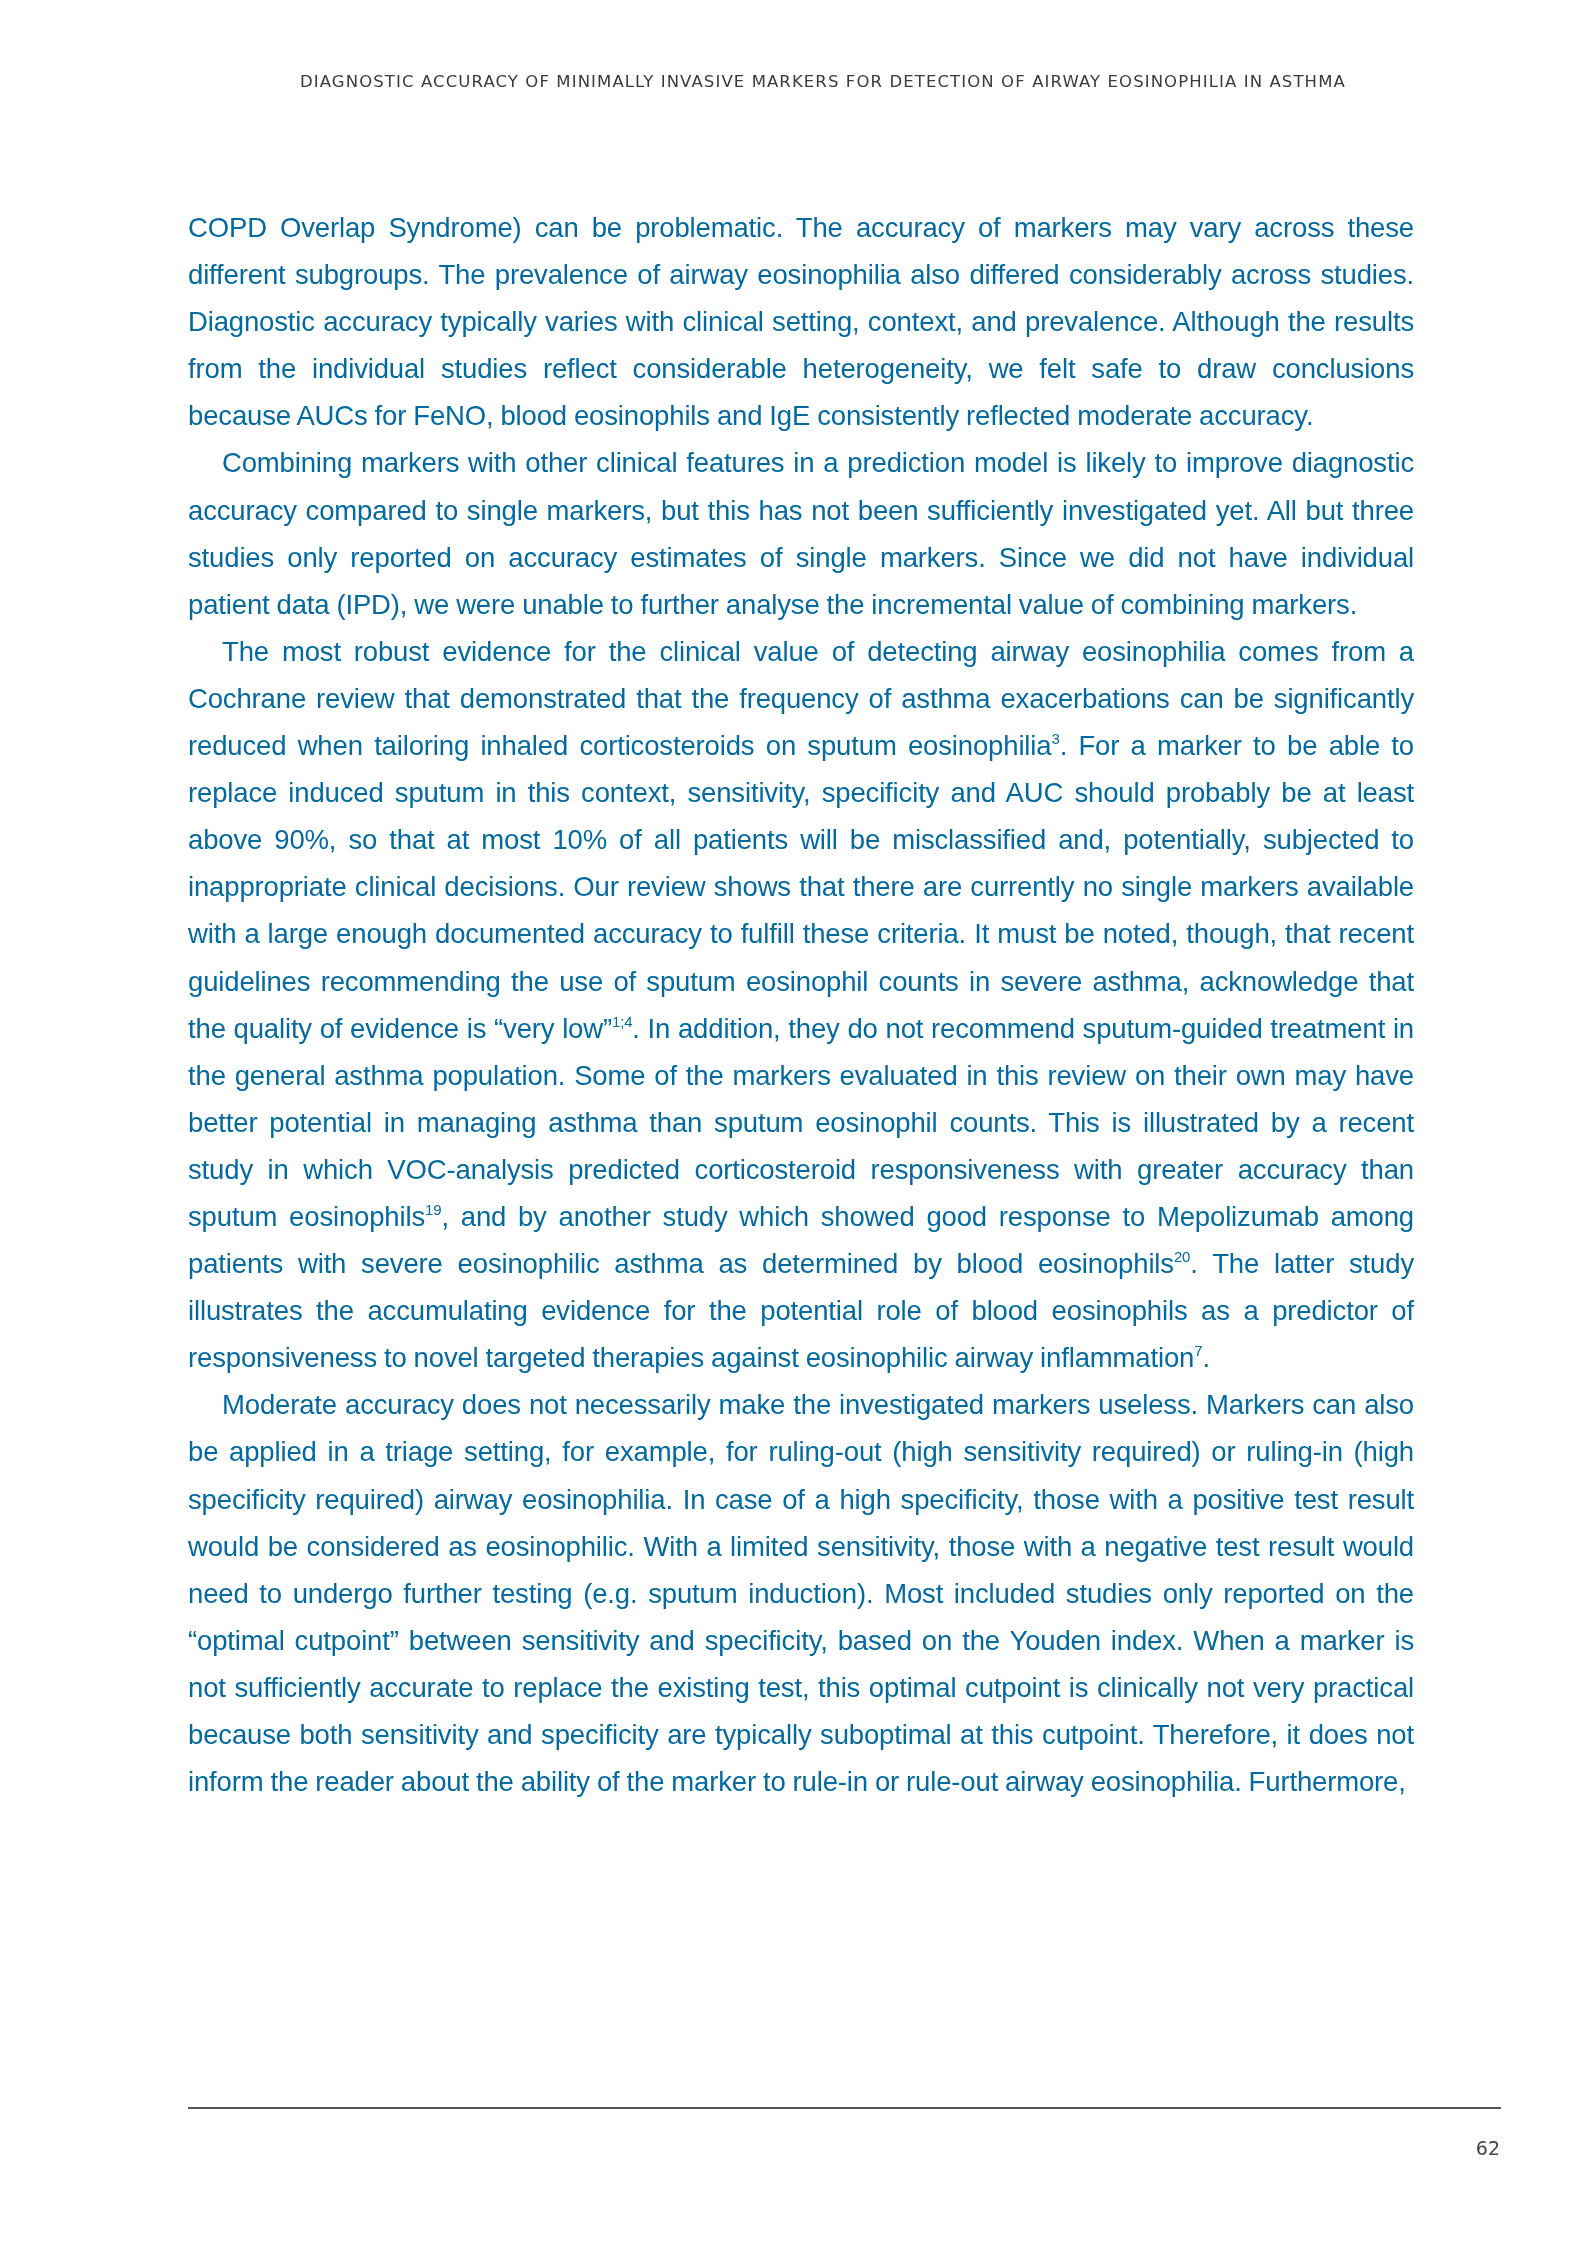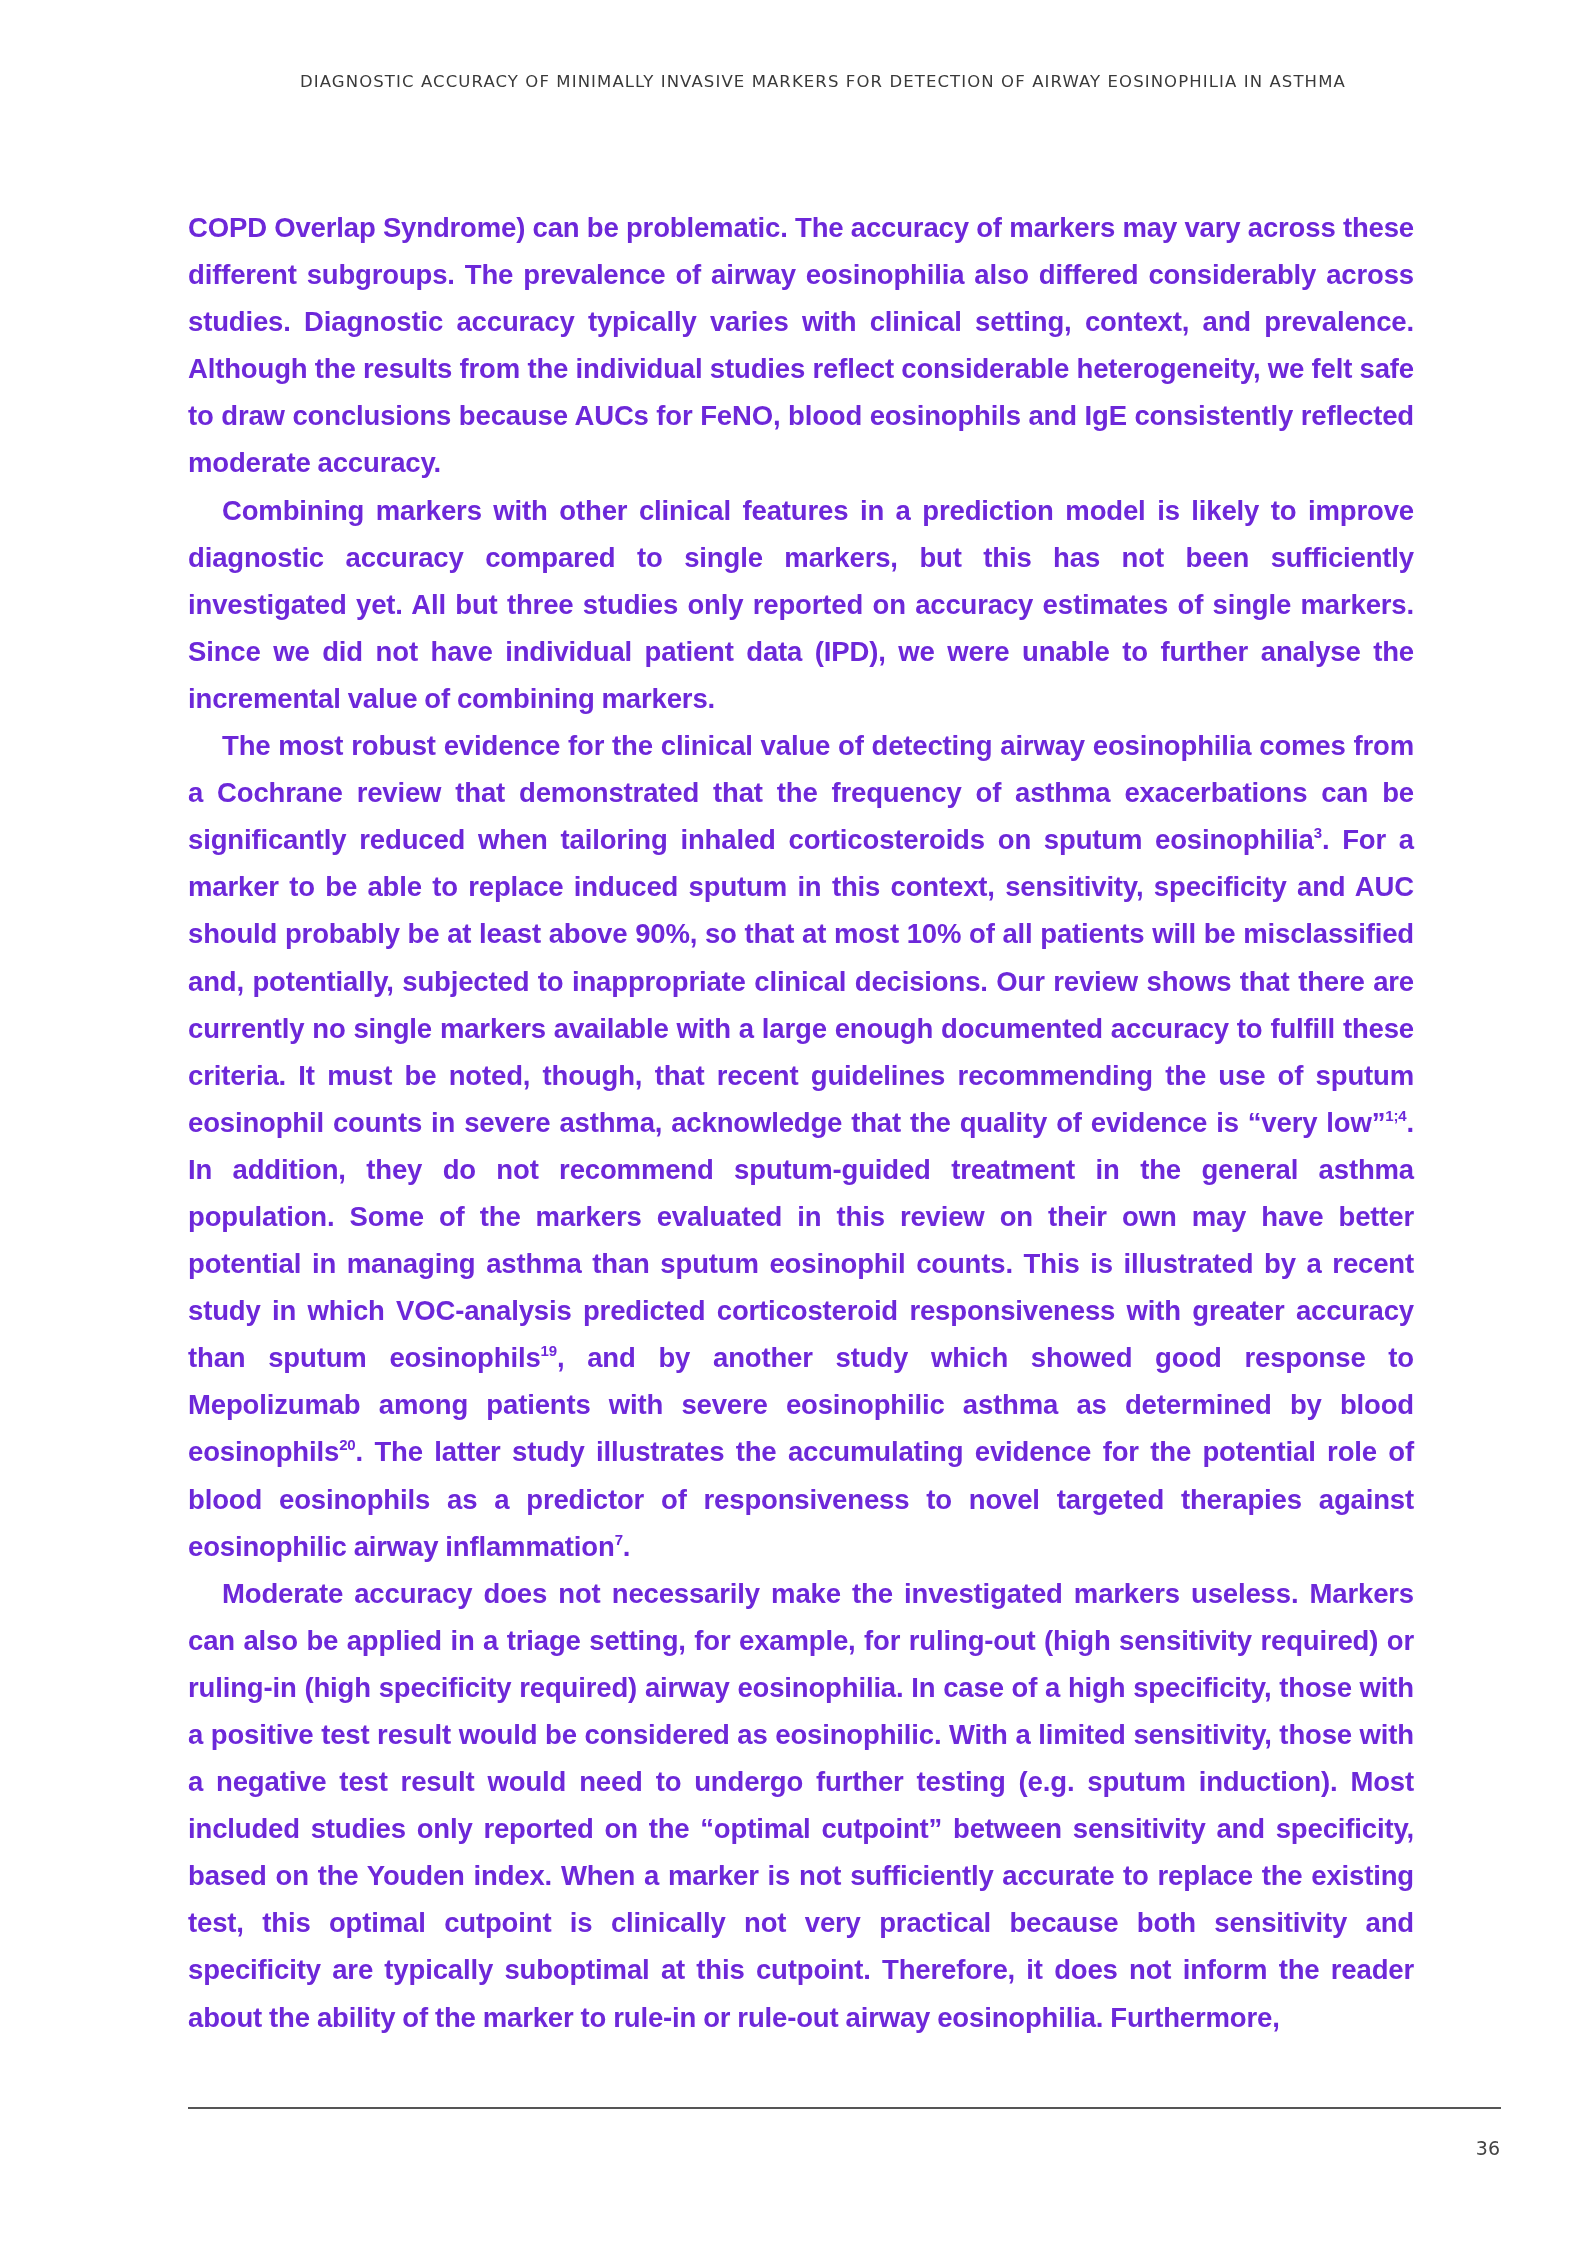--- a/index.html
+++ b/index.html
@@ -26,23 +26,22 @@
       white-space: nowrap;
     }
     .body-text {
       position: absolute;
       left: 188px;
       width: 1226px;
       top: 204px;
       font-family: "Liberation Sans", sans-serif;
       font-size: 27.5px;
       line-height: 47.1px;
-      color: #6d28d9;
+      color: #0369a1;
       text-align: justify;
-      font-weight: bold;
     }
     .body-text p {
       margin: 0;
       padding: 0;
       letter-spacing: -0.15px;
       word-spacing: -0.5px;
     }
     .body-text p.indent {
       text-indent: 34px;
     }
@@ -77,13 +76,13 @@
 
 <div class="body-text">
   <p><span>COPD Overlap Syndrome) can be problematic. The accuracy of markers may vary across these different subgroups. The prevalence of airway eosinophilia also differed considerably across studies. Diagnostic accuracy typically varies with clinical setting, context, and prevalence. Although the results from the individual studies reflect considerable heterogeneity, we felt safe to draw conclusions because AUCs for FeNO, blood eosinophils and IgE consistently reflected moderate accuracy.</span></p>
   <p class="indent"><span>Combining markers with other clinical features in a prediction model is likely to improve diagnostic accuracy compared to single markers, but this has not been sufficiently investigated yet. All but three studies only reported on accuracy estimates of single markers. Since we did not have individual patient data (IPD), we were unable to further analyse the incremental value of combining markers.</span></p>
   <p class="indent"><span>The most robust evidence for the clinical value of detecting airway eosinophilia comes from a Cochrane review that demonstrated that the frequency of asthma exacerbations can be significantly reduced when tailoring inhaled corticosteroids on sputum eosinophilia</span><sup>3</sup><span>. For a marker to be able to replace induced sputum in this context, sensitivity, specificity and AUC should probably be at least above 90%, so that at most 10% of all patients will be misclassified and, potentially, subjected to inappropriate clinical decisions. Our review shows that there are currently no single markers available with a large enough documented accuracy to fulfill these criteria. It must be noted, though, that recent guidelines recommending the use of sputum eosinophil counts in severe asthma, acknowledge that the quality of evidence is “very low”</span><sup>1;4</sup><span>. In addition, they do not recommend sputum-guided treatment in the general asthma population. Some of the markers evaluated in this review on their own may have better potential in managing asthma than sputum eosinophil counts. This is illustrated by a recent study in which VOC-analysis predicted corticosteroid responsiveness with greater accuracy than sputum eosinophils</span><sup>19</sup><span>, and by another study which showed good response to Mepolizumab among patients with severe eosinophilic asthma as determined by blood eosinophils</span><sup>20</sup><span>. The latter study illustrates the accumulating evidence for the potential role of blood eosinophils as a predictor of responsiveness to novel targeted therapies against eosinophilic airway inflammation</span><sup>7</sup><span>.</span></p>
   <p class="indent"><span>Moderate accuracy does not necessarily make the investigated markers useless. Markers can also be applied in a triage setting, for example, for ruling-out (high sensitivity required) or ruling-in (high specificity required) airway eosinophilia. In case of a high specificity, those with a positive test result would be considered as eosinophilic. With a limited sensitivity, those with a negative test result would need to undergo further testing (e.g. sputum induction). Most included studies only reported on the “optimal cutpoint” between sensitivity and specificity, based on the Youden index. When a marker is not sufficiently accurate to replace the existing test, this optimal cutpoint is clinically not very practical because both sensitivity and specificity are typically suboptimal at this cutpoint. Therefore, it does not inform the reader about the ability of the marker to rule-in or rule-out airway eosinophilia. Furthermore,</span></p>
 </div>
 
 <div class="footer-rule"></div>
 
-<div class="page-number">36</div>
+<div class="page-number">62</div>
 
 </body></html>

